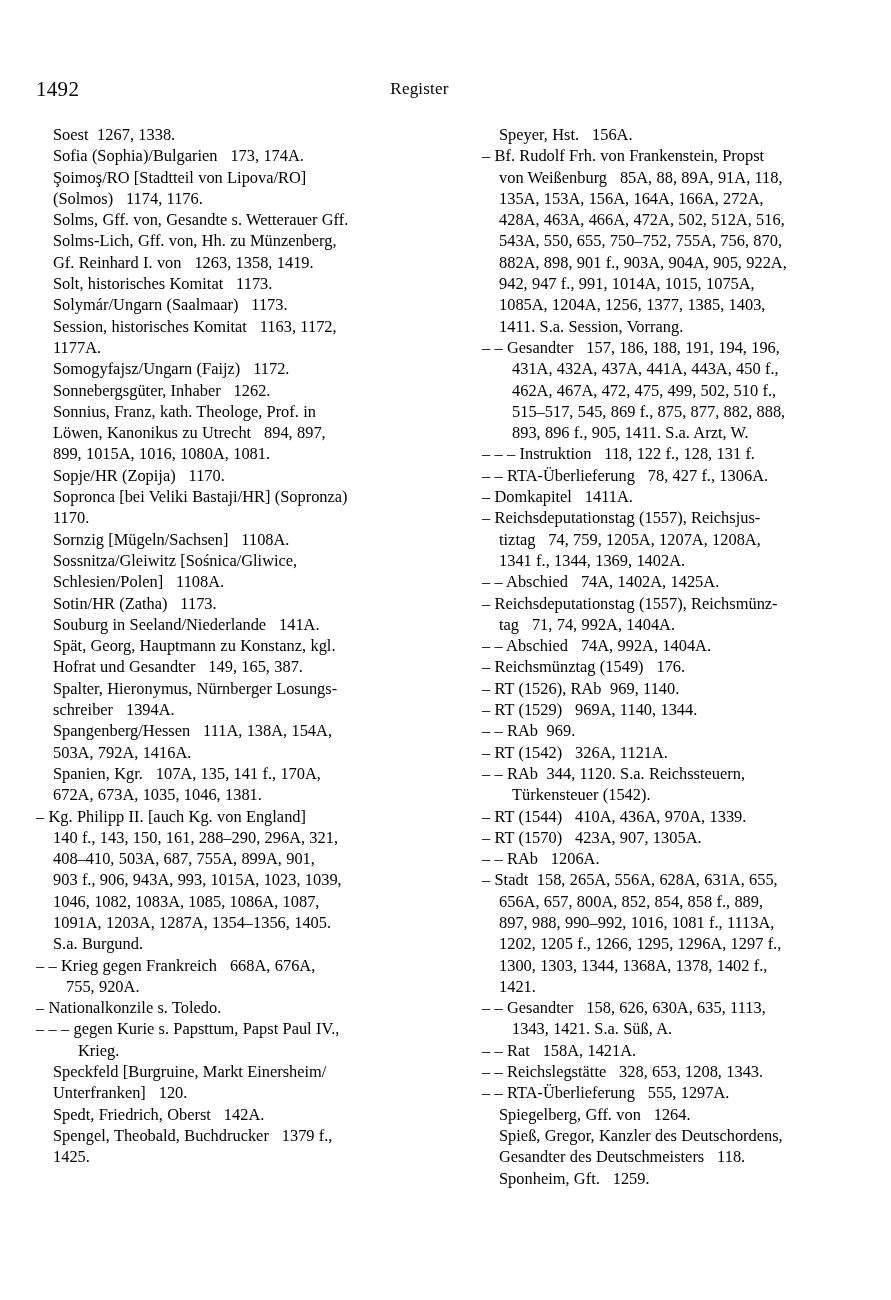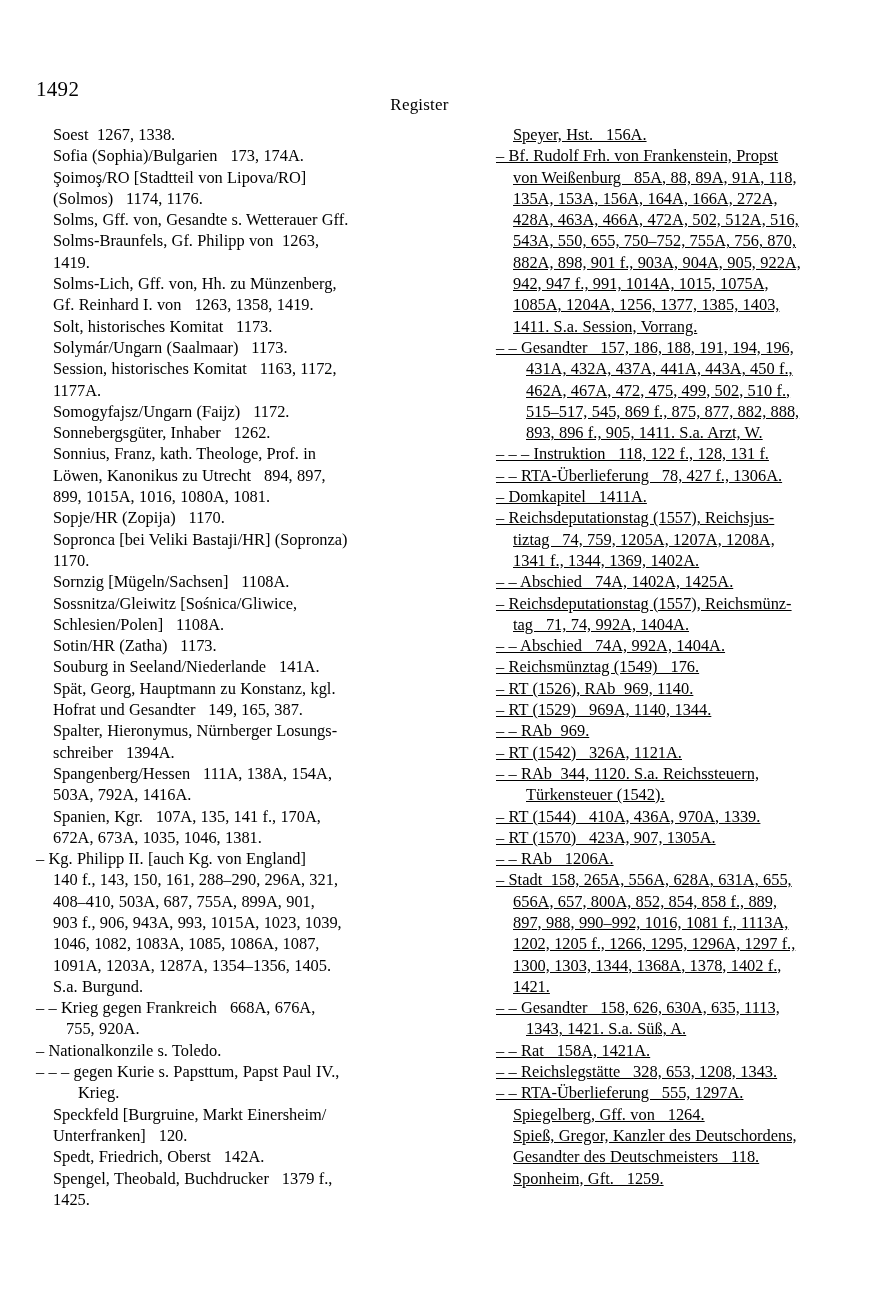--- a/index.html
+++ b/index.html
@@ -40,40 +40,38 @@
   .head-title {
     position: absolute;
     left: 0;
     right: 0;
     top: 0;
     text-align: center;
     font-size: 17px;
     line-height: 26px;
     letter-spacing: 0.2px;
     transform: translateX(-26px);
-    margin-top: 16px;
   }
   
   .columns {
     position: absolute;
     top: 124px;
     left: 36px;
     width: 819px;
     height: 1140px;
     display: flex;
     flex-direction: row;
     gap: 8px;
   }
   .column {
     width: 382px;
     flex: 0 0 382px;
   }
   .column.right {
-    margin-left: 70px;
-    text-decoration: underline;
+    margin-left: 56px;
   }
   .entry {
     font-size: 16.4px;
     line-height: 21.3px;
     text-align: left;
     margin: 0;
     padding: 0;
     text-indent: -17px;
     padding-left: 17px;
     white-space: pre-wrap;
@@ -96,22 +94,20 @@
     <div class="head-title">Register</div>
   </div>
 
   <div class="columns">
     <div class="column left" id="col-left">
         <p class="entry lvl0">Soest  1267, 1338.</p>
         <p class="entry lvl0">Sofia (Sophia)/Bulgarien   173, 174A.</p>
         <p class="entry lvl0">Şoimoş/RO [Stadtteil von Lipova/RO]
 (Solmos)   1174, 1176.</p>
         <p class="entry lvl0">Solms, Gff. von, Gesandte s. Wetterauer Gff.</p>
-        <p class="entry lvl0">Solms-Braunfels, Gf. Philipp von  1263,
-1419.</p>
         <p class="entry lvl0">Solms-Lich, Gff. von, Hh. zu Münzenberg,
 Gf. Reinhard I. von   1263, 1358, 1419.</p>
         <p class="entry lvl0">Solt, historisches Komitat   1173.</p>
         <p class="entry lvl0">Solymár/Ungarn (Saalmaar)   1173.</p>
         <p class="entry lvl0">Session, historisches Komitat   1163, 1172,
 1177A.</p>
         <p class="entry lvl0">Somogyfajsz/Ungarn (Faijz)   1172.</p>
         <p class="entry lvl0">Sonnebergsgüter, Inhaber   1262.</p>
         <p class="entry lvl0">Sonnius, Franz, kath. Theologe, Prof. in
 Löwen, Kanonikus zu Utrecht   894, 897,

